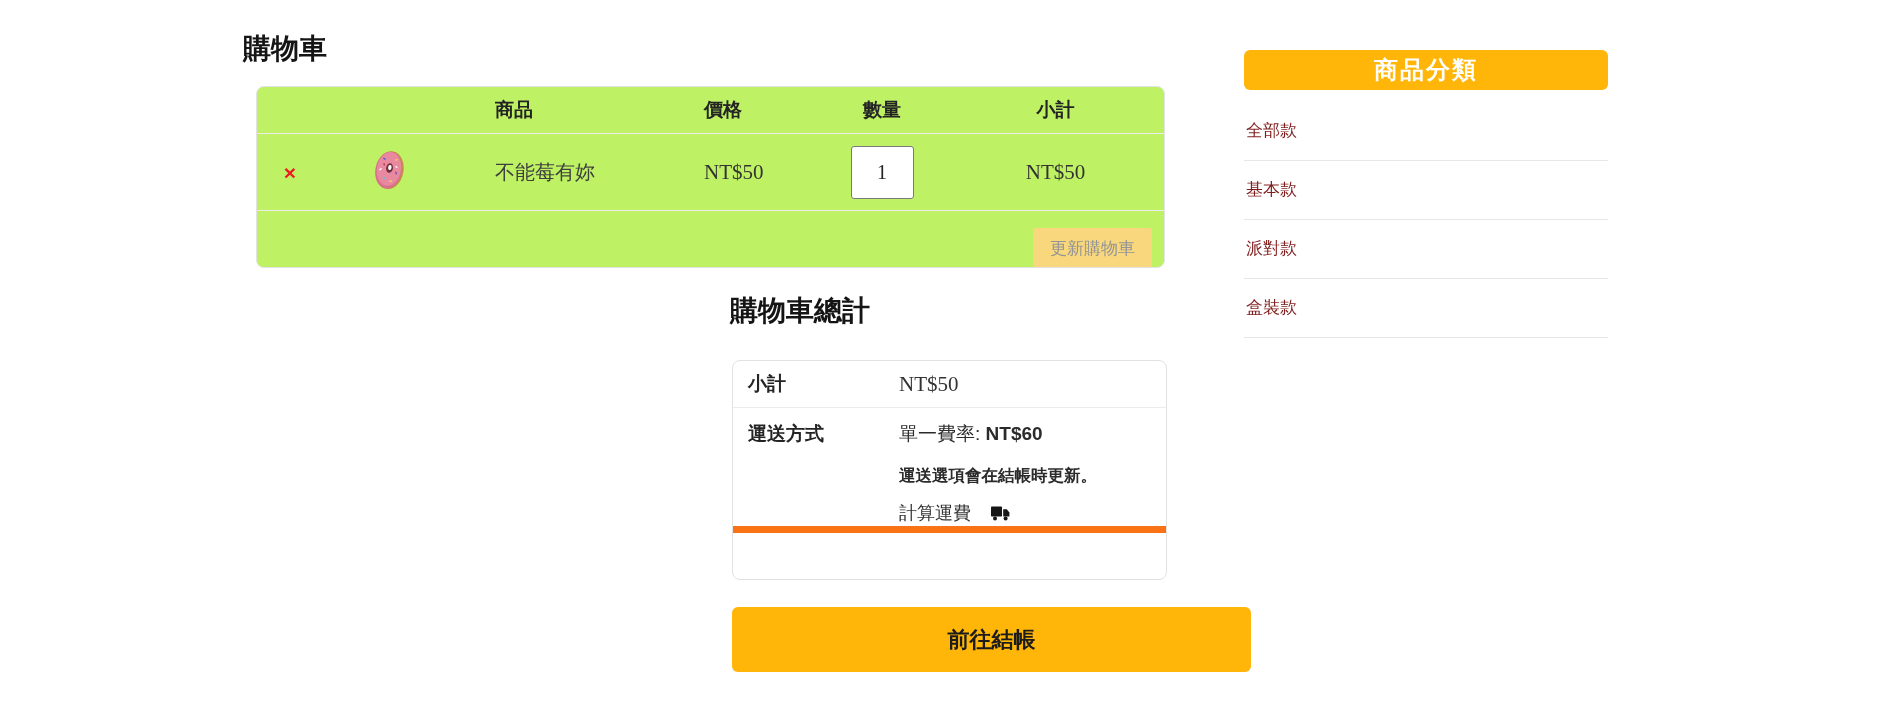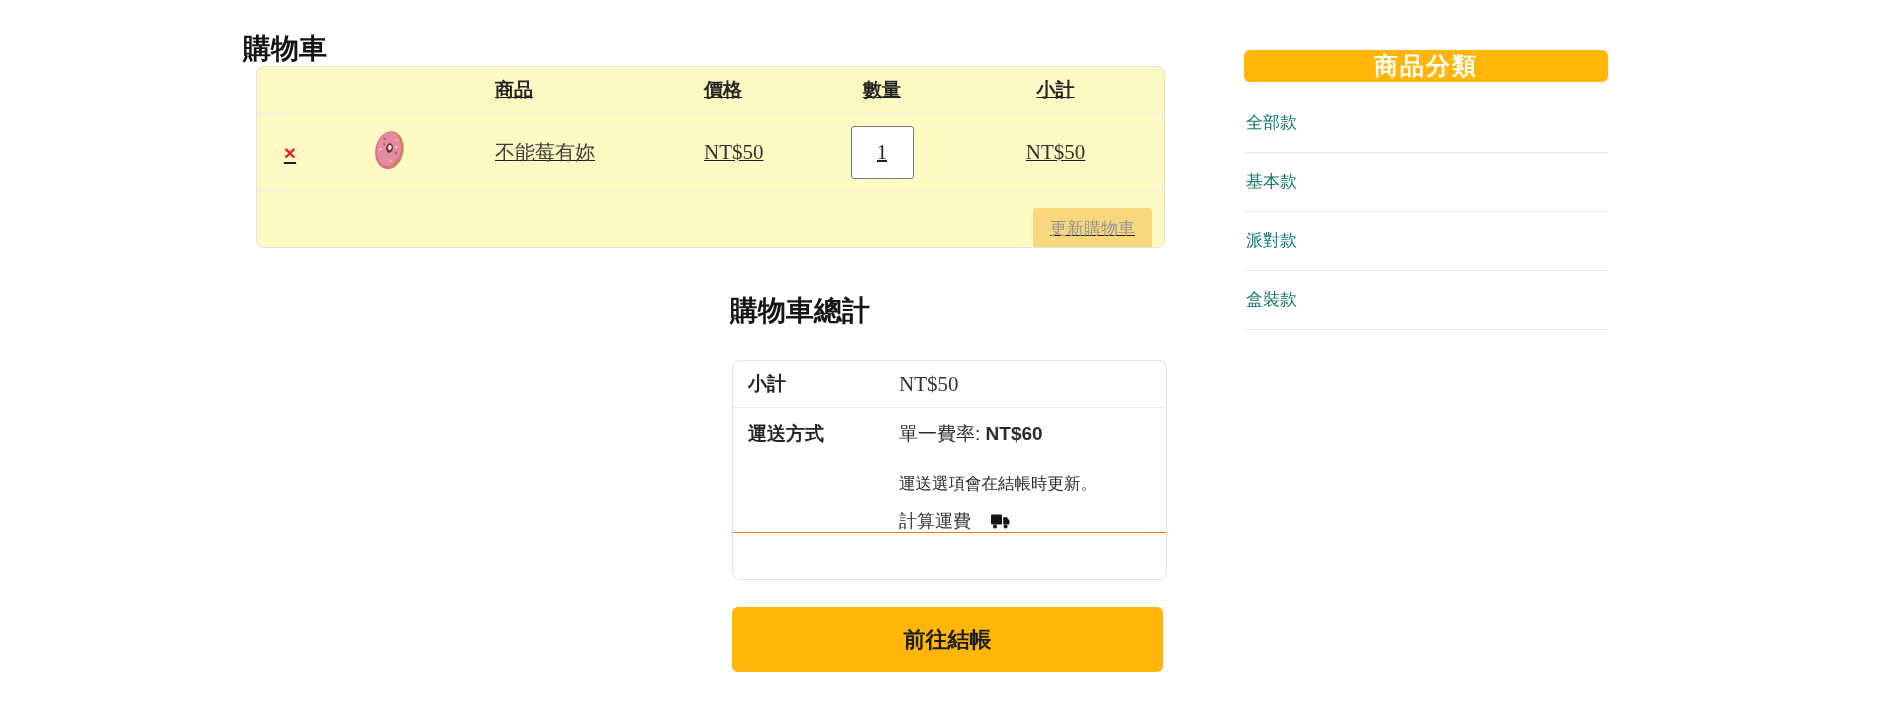--- a/index.html
+++ b/index.html
@@ -5,22 +5,22 @@
   * { margin:0; padding:0; box-sizing:border-box; }
   html,body { background:#ffffff; }
   body { font-family:"Liberation Sans","DejaVu Sans",sans-serif; color:#1e1e1e; }
   .page { position:relative; width:1897px; height:705px; background:#ffffff; overflow:hidden; }
 
   
   .cart-title { position:absolute; left:243px; top:30px; font-size:28px; font-weight:700; color:#141414; }
   .totals-title { position:absolute; left:730px; top:292px; font-size:28px; font-weight:700; color:#141414; }
 
   
-  .cart-card { position:absolute; left:256px; top:66px; width:909px; height:182px;
-               border:1px solid #e2e2e2; border-radius:8px; background:#fef9c3; overflow:hidden;text-decoration:underline; }
+  .cart-card { position:absolute; left:256px; top:86px; width:909px; height:182px;
+               border:1px solid #e2e2e2; border-radius:8px; background:#bef264; overflow:hidden; }
   .cart-grid-row { display:grid; grid-template-columns:66px 132px 217px 145px 130px 1fr; align-items:center; }
   .cart-head { height:47px; border-bottom:1px solid #ececec; }
   .cart-head .col { font-size:19px; font-weight:700; color:#242424; }
   .col-product { padding-left:40px; }
   .col-price   { padding-left:32px; }
   .col-qty     { text-align:center; }
   .col-sub     { text-align:center; }
   .cart-item-row { height:77px; border-bottom:1px solid #ececec; }
   .remove-btn { display:block; width:100%; text-align:center; background:none; border:none;
                 color:#ed1c24; font-size:21px; font-weight:700; line-height:1; cursor:pointer;
@@ -34,45 +34,45 @@
   .cart-foot { height:57px; display:flex; justify-content:flex-end; align-items:flex-end; padding-right:12px; }
   .update-cart-btn { height:40px; padding:0 17px; background:#f8d77d; color:#949494; border:none;
                      border-radius:3px; font-size:17px; font-family:"Liberation Sans","DejaVu Sans",sans-serif;
                      cursor:not-allowed; }
 
   
   .totals-card { position:absolute; left:732px; top:360px; width:435px; height:220px;
                  border:1px solid #e2e2e2; border-radius:8px; background:#fff; overflow:hidden; }
   .t-row { display:grid; grid-template-columns:166px 1fr; }
   .t-row-subtotal { height:47px; align-items:center; border-bottom:1px solid #ececec; }
-  .t-row-shipping { height:125px; border-bottom:1px solid #f97316; }
+  .t-row-shipping { height:125px; border-bottom:7px solid #f97316; }
   .t-row-total { height:47px; align-items:center; }
   .t-label { padding-left:15px; font-size:19px; font-weight:700; color:#242424; }
   .t-row-shipping .t-label { padding-top:13px; }
   .ship-line1 { margin-top:13px; font-size:19px; color:#2b2b2b; }
   .ship-line1 b { font-weight:700; }
-  .ship-note { margin-top:26px; font-size:16.5px; font-weight:400; color:#2b2b2b; }
+  .ship-note { margin-top:18px; font-size:16.5px; font-weight:700; color:#2b2b2b; }
   .calc-ship { margin-top:14px; font-size:18px; color:#333; display:flex; align-items:center; gap:20px; }
   .calc-ship a { color:#333; text-decoration:none; }
   .t-total-amount { font-weight:700; font-size:19px; color:#111; font-family:"Liberation Sans","DejaVu Sans",sans-serif; }
 
   
-  .checkout-btn { position:absolute; left:732px; top:607px; width:431px; height:65px;
+  .checkout-btn { position:absolute; left:732px; top:607px; width:519px; height:65px;
                   background:#ffb608; border:none; border-radius:6px; cursor:pointer;
                   font-size:22px; font-weight:700; color:#1c1c1c;
                   font-family:"Liberation Sans","DejaVu Sans",sans-serif; }
 
   
   .sidebar { position:absolute; left:1244px; top:50px; width:364px; }
-  .sidebar-header { height:32px; background:#ffb608; border-radius:6px; display:flex;
+  .sidebar-header { height:40px; background:#ffb608; border-radius:6px; display:flex;
                     align-items:center; justify-content:center; }
   .sidebar-header span { color:#ffffff; font-size:24px; font-weight:700; letter-spacing:2px; }
   .cat-list { list-style:none; margin-top:12px; }
   .cat-list li { border-bottom:1px solid #e7e7e7; }
-  .cat-list a { display:block; padding:17px 2px 18px 2px; font-size:17px; color:#0f766e; text-decoration:none; }
+  .cat-list a { display:block; padding:17px 2px 18px 2px; font-size:17px; color:#7f1d1d; text-decoration:none; }
 </style>
 </head>
 <body>
 
 <div class="page">
 
   <h1 class="cart-title">購物車</h1>
 
   <div class="cart-card">
     <div class="cart-grid-row cart-head">

